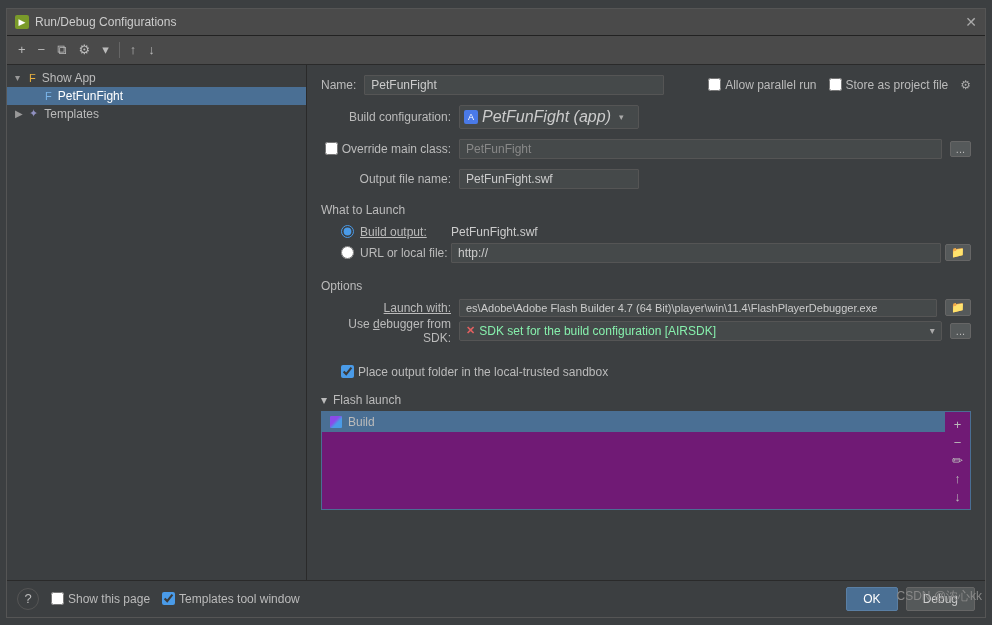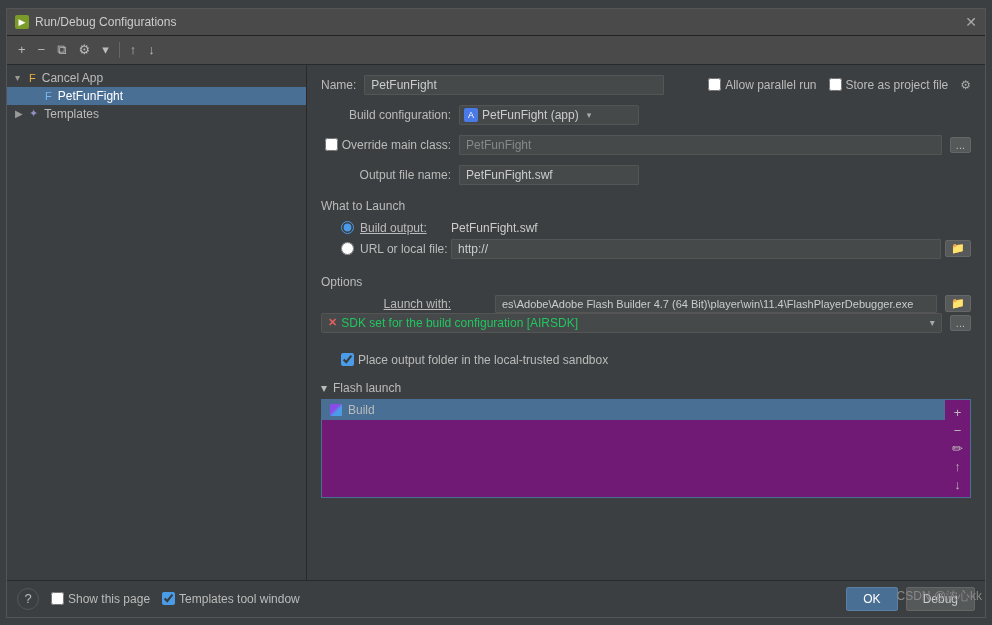--- a/index.html
+++ b/index.html
@@ -183,21 +183,22 @@
       color: #fff;
       display: flex; align-items: center; justify-content: center;
     }
     .dropdown-combo .arrow {
       font-size: 9px;
       color: #aaa;
       margin-left: 4px;
     }
     .dropdown-combo .label {
       color: #ccc;
-      font-size: 12px;
+      font-size: 16px;
+      font-style: italic;
     }
     .dots-btn {
       background: #55595a;
       border: 1px solid #666;
       color: #bbb;
       padding: 1px 5px;
       font-size: 11px;
       cursor: pointer;
       border-radius: 2px;
     }
@@ -246,21 +247,21 @@
       border-radius: 2px;
       padding: 2px 6px;
       gap: 4px;
     }
     .sdk-dropdown .sdk-icon {
       color: #e06060;
       font-size: 11px;
       font-weight: bold;
     }
     .sdk-dropdown .sdk-text {
-      color: #22c55e;
+      color: #86efac;
       font-size: 12px;
       flex: 1;
     }
     .sdk-dropdown .sdk-arrow {
       color: #aaa;
       font-size: 10px;
     }
     .before-launch {
       margin-top: 4px;
     }
@@ -390,21 +391,21 @@
     <button class="toolbar-btn">↑</button>
     <button class="toolbar-btn">↓</button>
   </div>
 
   <div class="main-content">
 
     <div class="sidebar">
       <div class="tree-item level1">
         <span class="tree-arrow">▾</span>
         <span style="color:#e8b040; font-size:11px; margin-right:2px;">F</span>
-        <span>Cancel App</span>
+        <span>Show App</span>
       </div>
       <div class="tree-item level2 selected">
         <span style="width:10px;"></span>
         <span style="color:#7ab4e8; font-size:11px; margin-right:2px;">F</span>
         <span>PetFunFight</span>
       </div>
       <div class="tree-item level1">
         <span class="tree-arrow">▶</span>
         <span style="color:#9090c0; font-size:11px; margin-right:2px;">✦</span>
         <span>Templates</span>
@@ -474,24 +475,27 @@
           <button class="dots-btn" style="margin-left:4px;">📁</button>
         </div>
       </div>
 
       <div class="options-section">
         <div class="options-title">Options</div>
         <div class="form-row">
           <span class="form-row-label" style="white-space:nowrap;">
             <span class="underline">Launch with:</span>
           </span>
-          <input class="form-input" type="text" style="flex: 1 1 0%; font-size: 11px; margin-left: 36px;" value="es\Adobe\Adobe Flash Builder 4.7 (64 Bit)\player\win\11.4\FlashPlayerDebugger.exe">
+          <input class="form-input" type="text" style="flex: 1 1 0%; font-size: 11px;" value="es\Adobe\Adobe Flash Builder 4.7 (64 Bit)\player\win\11.4\FlashPlayerDebugger.exe">
           <button class="dots-btn">📁</button>
         </div>
         <div class="form-row">
+          <span class="form-row-label">
+            <span>Use <span class="underline">d</span>ebugger from SDK:</span>
+          </span>
           <div class="sdk-dropdown" style="flex:1;">
             <span class="sdk-icon">✕</span>
             <span class="sdk-text">SDK set for the build configuration [AIRSDK]</span>
             <span class="sdk-arrow">▾</span>
           </div>
           <button class="dots-btn">...</button>
         </div>
         <div class="form-row" style="padding-left:20px;margin-top:20px;">
           <label class="checkbox-label">
             <input type="checkbox" checked="" style="">

